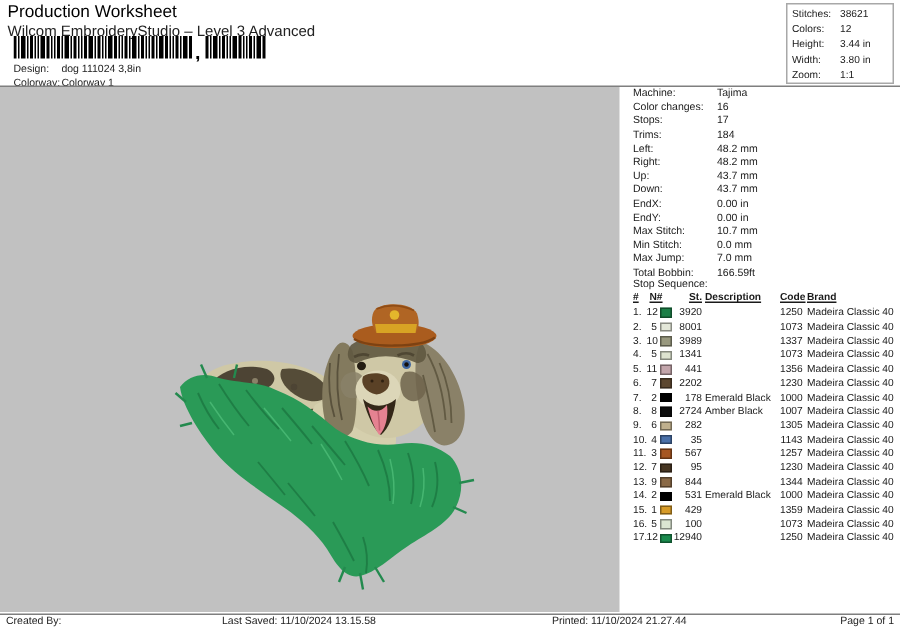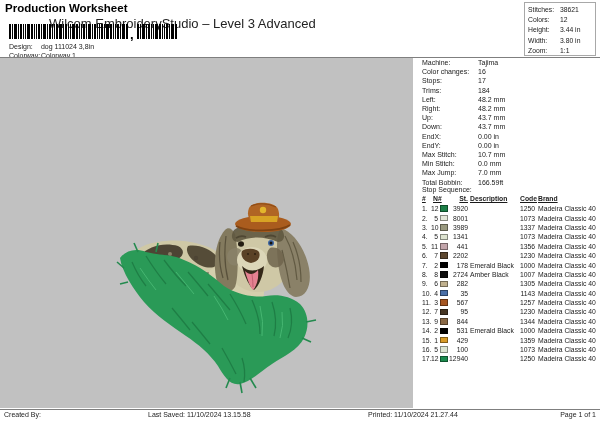--- a/index.html
+++ b/index.html
@@ -4,22 +4,22 @@
 <style>
   html,body{margin:0;padding:0;}
   body{
     width:600px;height:424px;background:#ffffff;
     font-family:"Liberation Sans", sans-serif;color:#1a1a1a;
     -webkit-font-smoothing:antialiased;
   }
   .page{position:relative;width:600px;height:424px;background:#fff;overflow:hidden;}
 
   
-  .title{position:absolute;left:5px;top:2px;font-size:11.5px;font-weight:bold;color:#000;}
-  .subtitle{position:absolute;left:5px;top:16px;font-size:13px;color:#222;margin-left:44px;}
+  .title{position:absolute;left:5px;top:2px;font-size:11.5px;font-weight:normal;color:#000;}
+  .subtitle{position:absolute;left:5px;top:16px;font-size:10px;color:#222;}
   .barcode{position:absolute;left:9px;top:24px;}
   .meta-line{position:absolute;font-size:7px;color:#222;}
   .meta-label{display:inline-block;width:30px;}
   .design-line{left:9px;top:43px;}
   .colorway-line{left:9px;top:52px;}
 
   
   .summary-box{
     position:absolute;left:524px;top:2px;width:72px;height:54px;
     border:1px solid #a8a8a8;background:#fff;box-sizing:border-box;

